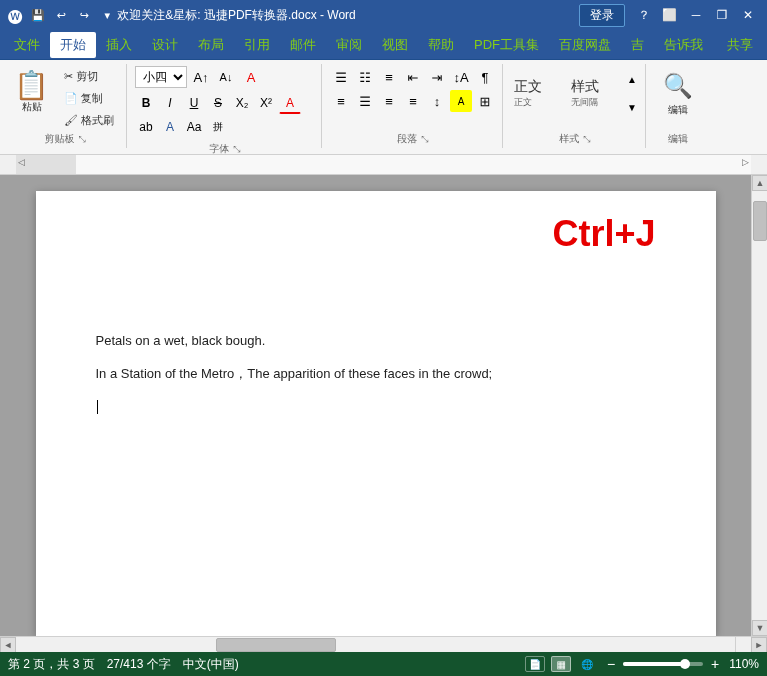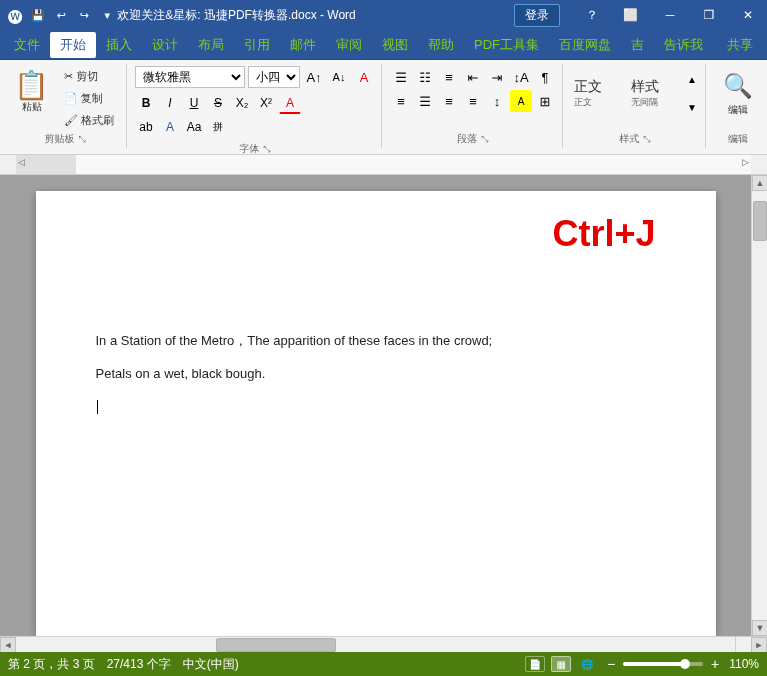--- a/index.html
+++ b/index.html
@@ -12,21 +12,21 @@
       display: flex;
       align-items: center;
       justify-content: space-between;
       padding: 0 8px;
       color: white;
       font-size: 12px;
       user-select: none;
     }
     #title-bar .title-left { display: flex; align-items: center; gap: 6px; }
     #title-bar .title-center { flex: 1; text-align: left; font-size: 12px; }
-    #title-bar .title-right { display: flex; align-items: center; gap: 17px; }
+    #title-bar .title-right { display: flex; align-items: center; gap: 4px; }
     .title-icon { font-size: 14px; }
     .title-btn {
       width: 22px; height: 22px; display: flex; align-items: center; justify-content: center;
       cursor: pointer; font-size: 12px; border-radius: 2px;
     }
     .quick-access { display: flex; align-items: center; gap: 3px; }
     .qa-btn { width: 20px; height: 20px; display: flex; align-items: center; justify-content: center; cursor: pointer; border-radius: 2px; font-size: 11px; color: white; }
 
     
     .login-btn {
@@ -220,21 +220,21 @@
       line-height: 1.3;
       text-align: center;
     }
     .doc-poem-title { font-size: 14px; color: #222; margin-bottom: 16px; }
     .doc-poem-line { font-size: 13px; color: #222; margin-bottom: 12px; line-height: 1.6; }
     .doc-cursor { display: inline-block; width: 1px; height: 14px; background: #000; vertical-align: text-bottom; margin-left: 1px; }
 
     
     #status-bar {
       height: 24px;
-      background: #4d7c0f;
+      background: #14532d;
       display: flex;
       align-items: center;
       padding: 0 8px;
       color: white;
       font-size: 12px;
       gap: 12px;
     }
     .status-item { white-space: nowrap; font-size: 12px; }
     .status-right { margin-left: auto; display: flex; align-items: center; gap: 6px; }
     .view-btn {
@@ -366,23 +366,20 @@
           </div>
           <div class="ribbon-group-label">
             <span>剪贴板</span>
             <span class="group-expand">⤡</span>
           </div>
         </div>
 
         <div class="ribbon-group">
           <div class="ribbon-group-content" style="flex-direction:column; gap:2px;">
             <div class="font-row">
-              <select class="font-select">
-                <option>微软雅黑</option>
-              </select>
               <select class="font-size-select">
                 <option>小四</option>
               </select>
               <span class="ribbon-icon-btn" style="font-size:13px;">A↑</span>
               <span class="ribbon-icon-btn" style="font-size:11px;">A↓</span>
               <span class="ribbon-icon-btn" style="font-size:13px; color:#e00;">A</span>
             </div>
             <div class="font-row font-formatting">
               <span class="fmt-btn bold">B</span>
               <span class="fmt-btn italic">I</span>
@@ -489,22 +486,22 @@
 
     <div id="main-content">
       <div id="doc-scroll-area">
         <div id="doc-page">
 
           <div class="doc-shortcut-text">
             <div>Ctrl+J</div>
           </div>
 
           <div style="margin-top:110px;">
+            <div class="doc-poem-line">Petals on a wet, black bough.</div>
             <div class="doc-poem-line">In a Station of the Metro，The apparition of these faces in the crowd;</div>
-            <div class="doc-poem-line">Petals on a wet, black bough.</div>
             <div class="doc-poem-line">
               <span class="doc-cursor"></span>
             </div>
           </div>
         </div>
       </div>
 
       <div id="v-scrollbar">
         <div class="scroll-arrow">▲</div>
         <div class="scroll-track">

